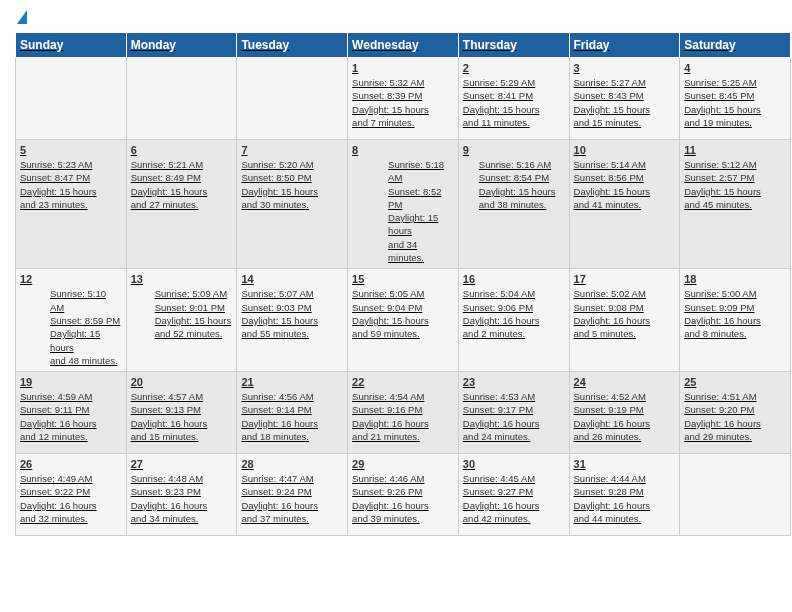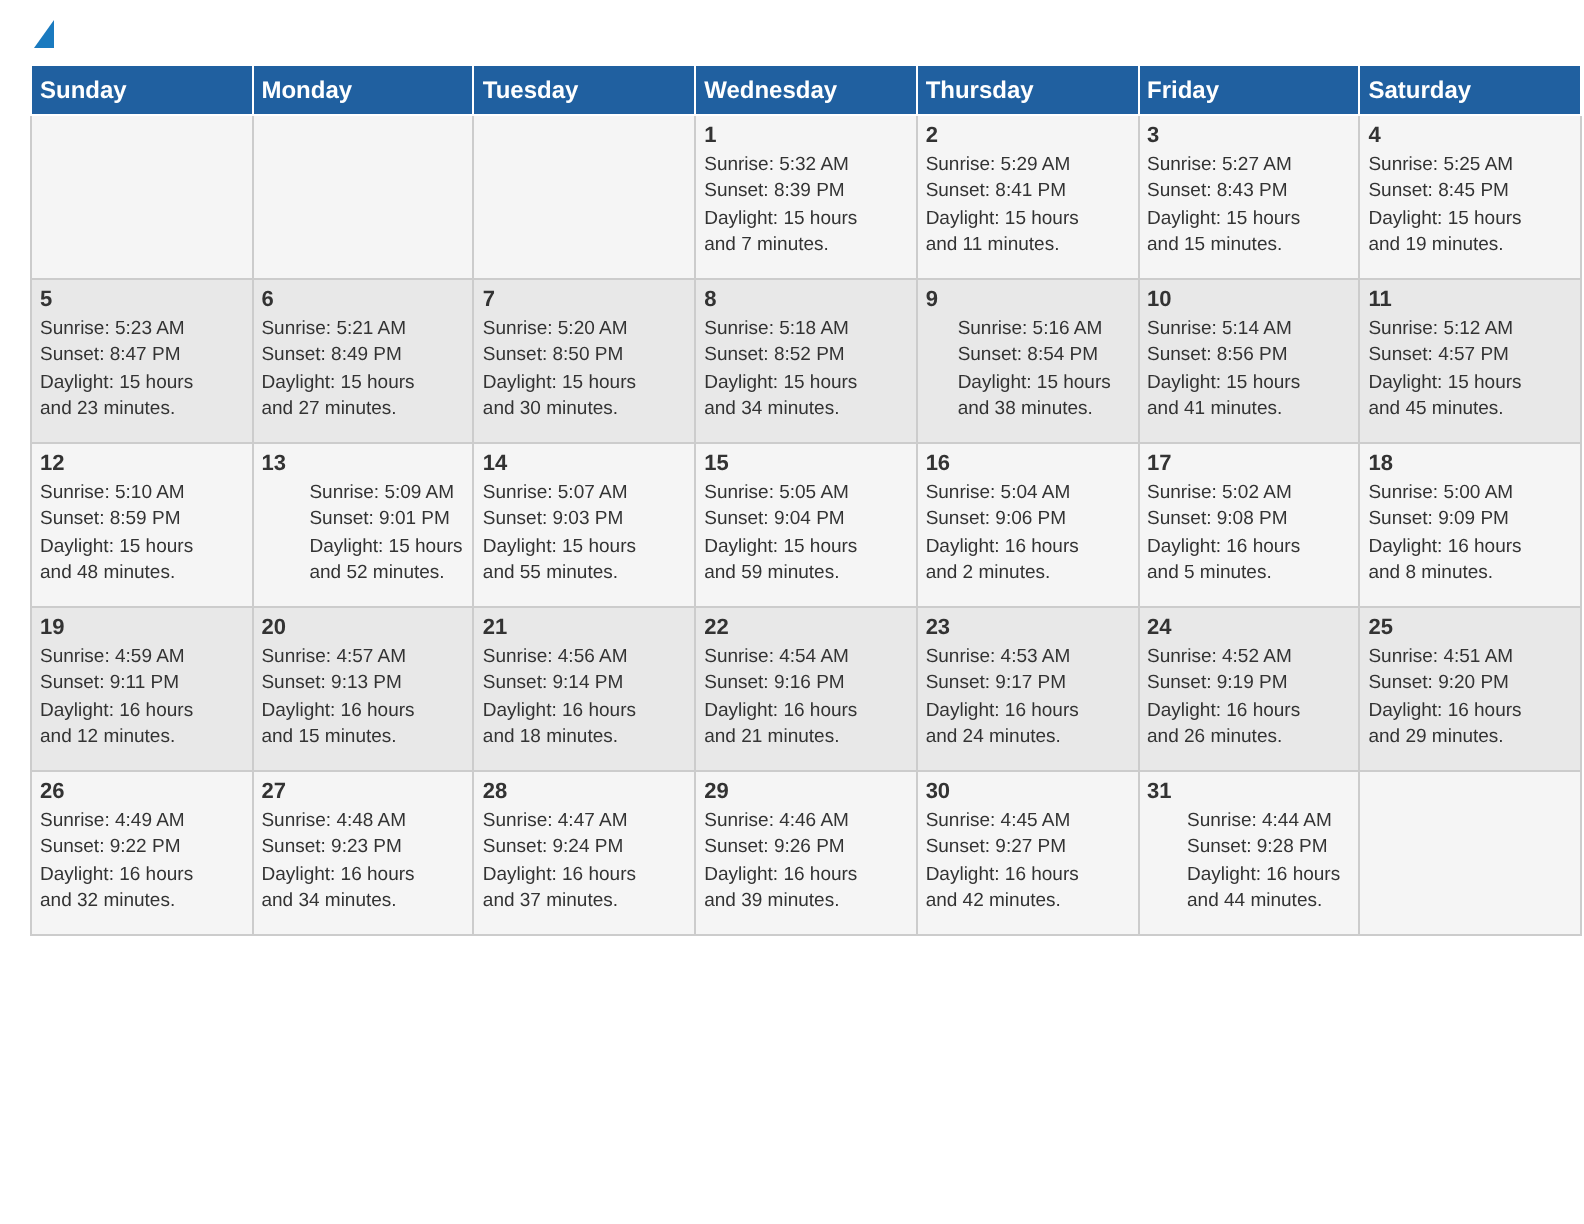--- a/index.html
+++ b/index.html
@@ -6,20 +6,21 @@
     body {
       font-family: Arial, sans-serif;
       background: #fff;
       width: 792px;
       height: 612px;
       overflow: hidden;
     }
     .page {
       width: 792px;
       padding: 10px 1px 10px 15px;
+      text-decoration: underline;
     }
     .header {
       display: flex;
       justify-content: space-between;
       align-items: flex-start;
       margin-bottom: 8px;
     }
     .logo {
       display: flex;
       flex-direction: column;
@@ -177,21 +178,21 @@
           </td>
           <td>
             <span class="day-num">7</span>
             <div class="day-info" style="white-space: pre-line;">Sunrise: 5:20 AM
 Sunset: 8:50 PM
 Daylight: 15 hours
 and 30 minutes.</div>
           </td>
           <td>
             <span class="day-num">8</span>
-            <div class="day-info" style="white-space: pre-line;">Sunrise: 5:18 AM
+            <div class="day-info" style="white-space: pre-line; margin-left: 36px;">Sunrise: 5:18 AM
 Sunset: 8:52 PM
 Daylight: 15 hours
 and 34 minutes.</div>
           </td>
           <td>
             <span class="day-num">9</span>
             <div class="day-info" style="white-space: pre-line; margin-left: 16px;">Sunrise: 5:16 AM
 Sunset: 8:54 PM
 Daylight: 15 hours
 and 38 minutes.</div>
@@ -199,29 +200,29 @@
           <td>
             <span class="day-num">10</span>
             <div class="day-info" style="white-space: pre-line;">Sunrise: 5:14 AM
 Sunset: 8:56 PM
 Daylight: 15 hours
 and 41 minutes.</div>
           </td>
           <td>
             <span class="day-num">11</span>
             <div class="day-info" style="white-space: pre-line;">Sunrise: 5:12 AM
-Sunset: 4:57 PM
+Sunset: 2:57 PM
 Daylight: 15 hours
 and 45 minutes.</div>
           </td>
         </tr>
         <tr>
           <td>
             <span class="day-num">12</span>
-            <div class="day-info" style="white-space: pre-line;">Sunrise: 5:10 AM
+            <div class="day-info" style="white-space: pre-line; margin-left: 30px;">Sunrise: 5:10 AM
 Sunset: 8:59 PM
 Daylight: 15 hours
 and 48 minutes.</div>
           </td>
           <td>
             <span class="day-num">13</span>
             <div class="day-info" style="white-space: pre-line; margin-left: 24px;">Sunrise: 5:09 AM
 Sunset: 9:01 PM
 Daylight: 15 hours
 and 52 minutes.</div>
@@ -344,21 +345,21 @@
           </td>
           <td>
             <span class="day-num">30</span>
             <div class="day-info" style="white-space: pre-line;">Sunrise: 4:45 AM
 Sunset: 9:27 PM
 Daylight: 16 hours
 and 42 minutes.</div>
           </td>
           <td>
             <span class="day-num">31</span>
-            <div class="day-info" style="white-space: pre-line; margin-left: 20px;">Sunrise: 4:44 AM
+            <div class="day-info" style="white-space: pre-line;">Sunrise: 4:44 AM
 Sunset: 9:28 PM
 Daylight: 16 hours
 and 44 minutes.</div>
           </td>
           <td></td>
         </tr>
       </tbody>
   </table>
 </div>
 

